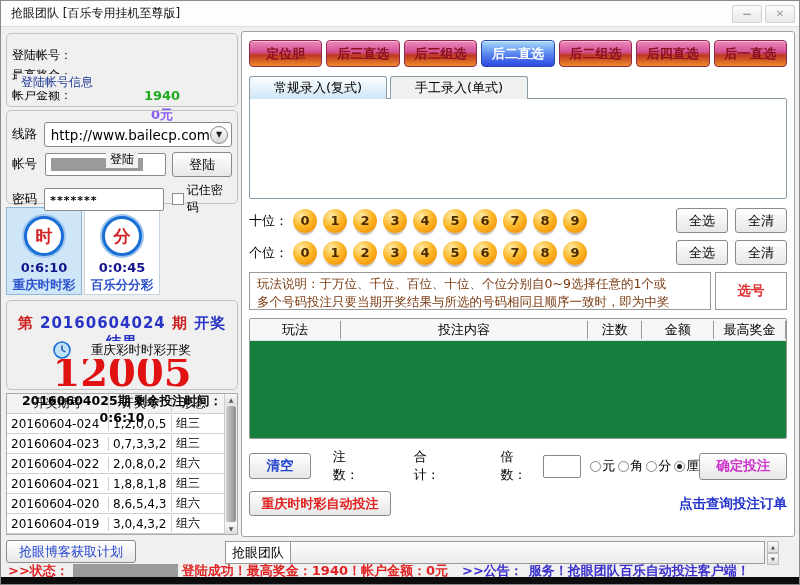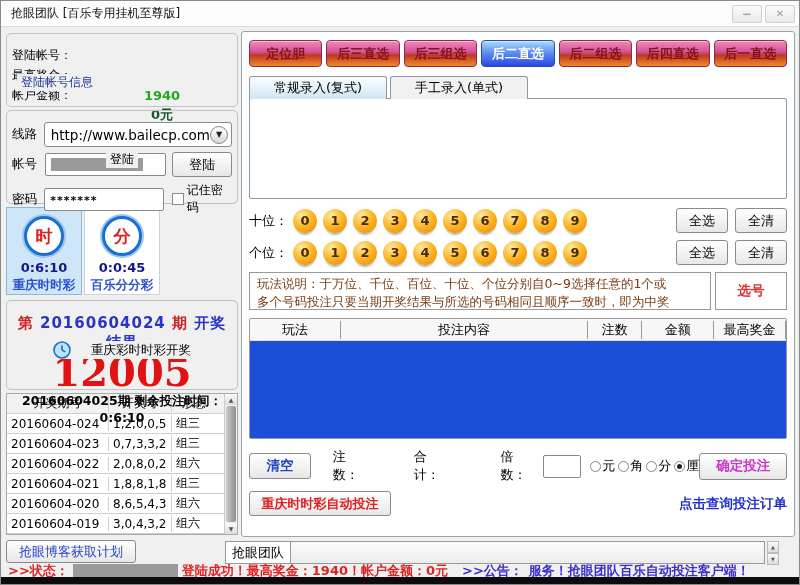--- a/index.html
+++ b/index.html
@@ -14,21 +14,21 @@
 
 
 .left { position:absolute; left:5px; top:32px; width:232px; }
 .fs { position:relative; border:1px solid #c2c2c2; border-radius:5px; margin-bottom:3px; padding:11px 5px 4px; }
 .fs-legend { position:absolute; top:-8px; left:10px; background:#f0f0f0; padding:0 4px; font-size:12px;margin-top:48px; }
 .fs-legend.centered { left:50%; transform:translateX(-50%); white-space:nowrap; }
 .legend-blue { color:#1f3a93; }
 .acct-row { display:flex; align-items:center; height:20px; }
 .acct-label { width:80px; }
 .acct-value { flex:1; text-align:center; font-weight:bold; font-size:13px;margin-top:40px; }
-.green { color:#1faa1f; } .magenta { color:#14532d; }
+.green { color:#1faa1f; } .magenta { color:#8b5cf6; }
 .redact { width:102px; height:13px; background:#9a9a9a; margin:0 auto; }
 .redact.small { width:92px; margin:0; }
 
 .login-row { display:flex; align-items:center; margin-bottom:5px; }
 .login-label { width:34px; font-size:12.5px; }
 .combo { flex:1; height:25px; background:#fff; border:1px solid #8a8a8a; border-radius:3px; display:flex; align-items:center; padding:0 3px 0 6px; font-size:13.5px; }
 .combo-arrow { margin-left:auto; width:18px; height:18px; border-radius:50%; border:1px solid #888; background:linear-gradient(#fff,#d8d8d8); font-size:8px; color:#222; display:flex; align-items:center; justify-content:center; }
 .tb-input { height:23px; background:#fff; border:1px solid #8a8a8a; border-radius:2px; display:flex; align-items:center; padding:0 5px; }
 .w-acct { width:126px; }
 .btn { background:linear-gradient(#ffffff,#e7e7e7); border:1px solid #8a8a8a; border-radius:3px; display:flex; align-items:center; justify-content:center; }
@@ -78,21 +78,21 @@
 .pickrow { display:flex; align-items:center; height:29px; margin-bottom:3px; }
 .pick-label { width:44px; font-size:13px; }
 .balls { display:flex; gap:6px; flex:1; }
 .ball { width:24px; height:24px; border-radius:50%; background:radial-gradient(circle at 35% 28%, #ffeaa2 0%, #fcb525 48%, #ec8300 100%); color:#4a2a00; font-weight:bold; font-size:13px; display:flex; align-items:center; justify-content:center; box-shadow:0 4px 2px -2px rgba(110,110,110,.55); }
 .mini-btn { width:52px; height:25px; font-size:13px; margin-left:7px; }
 
 .instructions { display:flex; margin:5px 0 8px; height:38px; }
 .instr-text { flex:1; border:1px solid #999; background:#fff; padding:2px 7px; font-size:12.5px; line-height:1.4; color:#7a3a10; }
 .pick-btn { width:72px; border:1px solid #999; background:#fff; margin-left:4px; display:flex; align-items:center; justify-content:center; color:#e03030; font-weight:bold; font-size:13.5px; }
 
-.bet-section { border:1px solid #999; border-radius:2px; background:#1d4ed8; }
+.bet-section { border:1px solid #999; border-radius:2px; background:#15803d; }
 .bet-header { display:flex; align-items:center; height:22px; background:#f7f7f7; border-bottom:1px solid #e0e0e0; font-size:13px; }
 .bhcell { text-align:center; overflow:hidden; white-space:nowrap; }
 .bhcell + .bhcell { border-left:1px solid #999; }
 .b0{width:90px;} .b1{width:248px;} .b2{width:54px;} .b3{width:72px;} .b4{width:72px;} .b5{flex:1;}
 .bet-body { height:97px; }
 
 .controls { display:flex; align-items:center; margin-top:9px; }
 .clear-btn { width:62px; height:26px; color:#2244cc; font-weight:bold; font-size:13.5px; }
 .ctrl-label { font-size:13px; margin-left:22px; }
 .mult-input { width:38px; height:23px; border:1px solid #888; border-radius:2px; margin-left:4px; font-size:13px; padding:0 3px; }

